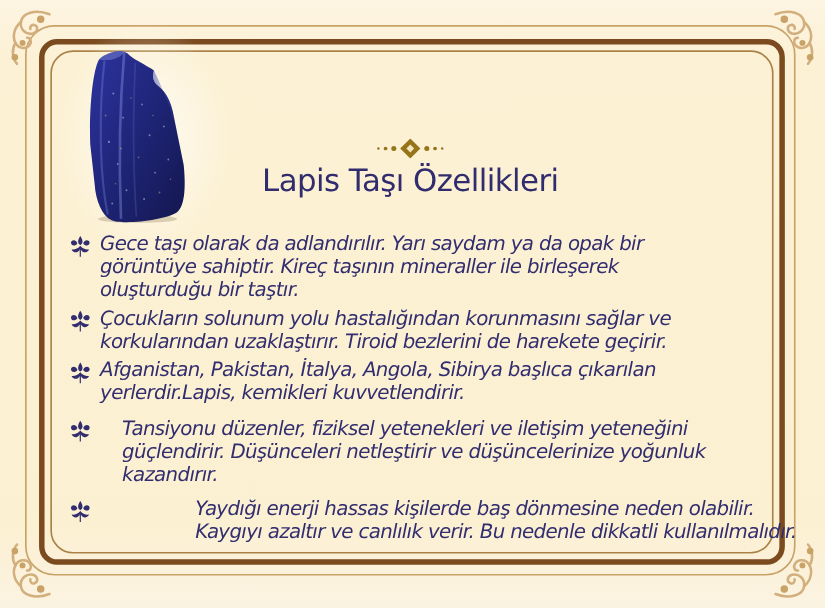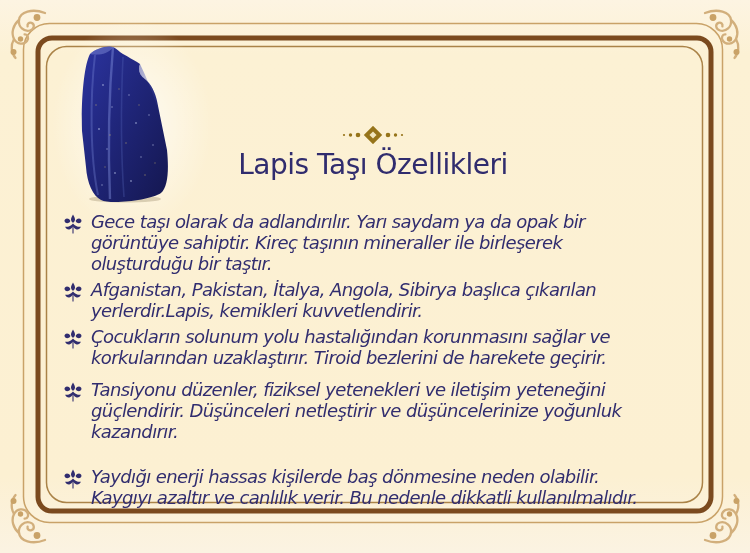--- a/index.html
+++ b/index.html
@@ -26,22 +26,22 @@
     margin:4px 0 0 0;
     font-size:28px;font-weight:normal;
     letter-spacing:-0.5px;color:#302c6e;
   }
   .facts{
     position:absolute;left:64px;top:211px;width:660px;
     list-style:none;margin:0;padding:0;
   }
   .fact{display:flex;align-items:flex-start;margin:0;}
   .fact + .fact{margin-top:5px;}
-  .fact.gap-lg{margin-top:11px;}
-  .fact.gap-sm{margin-top:24px;}
+  .fact.gap-lg{margin-top:11px;gap:20px;}
+  .fact.gap-sm{margin-top:10px;justify-content:space-between;}
   .fleur{flex:0 0 20px;margin-top:3px;}
   .fact-text{
     margin:0 0 0 7px;
     font-size:18px;font-style:italic;line-height:21px;letter-spacing:-0.6px;
     color:#312d6f;white-space:pre-line;
   }
 </style>
 </head>
 <body>
 
@@ -170,34 +170,34 @@
     </li>
     <li class="fact">
       <span class="fleur">
         <svg width="18" height="20" viewBox="0 0 20 22" fill="#312d6f" aria-hidden="true">
           <path d="M10,0.5 C8.6,2.8 7.8,4.6 7.8,6.1 C7.8,7.8 8.8,9 10,9.7 C11.2,9 12.2,7.8 12.2,6.1 C12.2,4.6 11.4,2.8 10,0.5 Z"></path>
           <path d="M6.8,7.2 C6.2,5.7 4.9,4.8 3.4,4.8 C1.7,4.8 0.6,5.9 0.6,7.4 C0.6,9 1.9,10.1 3.6,10.1 C4.9,10.1 6.1,9.4 6.9,8.3 Z"></path>
           <path d="M13.2,7.2 C13.8,5.7 15.1,4.8 16.6,4.8 C18.3,4.8 19.4,5.9 19.4,7.4 C19.4,9 18.1,10.1 16.4,10.1 C15.1,10.1 13.9,9.4 13.1,8.3 Z"></path>
           <path d="M10,10.4 C7.6,13.3 4.6,14.5 1.2,14.1 C2,16.3 4.4,17.5 6.6,16.8 C8,16.4 9.1,15.3 9.4,13.9 L9.4,21.5 L10.6,21.5 L10.6,13.9 C10.9,15.3 12,16.4 13.4,16.8 C15.6,17.5 18,16.3 18.8,14.1 C15.4,14.5 12.4,13.3 10,10.4 Z"></path>
         </svg>
       </span>
+      <p class="fact-text">Çocukların solunum yolu hastalığından korunmasını sağlar ve
+korkularından uzaklaştırır. Tiroid bezlerini de harekete geçirir.</p>
+    </li>
+    <li class="fact">
+      <span class="fleur">
+        <svg width="18" height="20" viewBox="0 0 20 22" fill="#312d6f" aria-hidden="true">
+          <path d="M10,0.5 C8.6,2.8 7.8,4.6 7.8,6.1 C7.8,7.8 8.8,9 10,9.7 C11.2,9 12.2,7.8 12.2,6.1 C12.2,4.6 11.4,2.8 10,0.5 Z"></path>
+          <path d="M6.8,7.2 C6.2,5.7 4.9,4.8 3.4,4.8 C1.7,4.8 0.6,5.9 0.6,7.4 C0.6,9 1.9,10.1 3.6,10.1 C4.9,10.1 6.1,9.4 6.9,8.3 Z"></path>
+          <path d="M13.2,7.2 C13.8,5.7 15.1,4.8 16.6,4.8 C18.3,4.8 19.4,5.9 19.4,7.4 C19.4,9 18.1,10.1 16.4,10.1 C15.1,10.1 13.9,9.4 13.1,8.3 Z"></path>
+          <path d="M10,10.4 C7.6,13.3 4.6,14.5 1.2,14.1 C2,16.3 4.4,17.5 6.6,16.8 C8,16.4 9.1,15.3 9.4,13.9 L9.4,21.5 L10.6,21.5 L10.6,13.9 C10.9,15.3 12,16.4 13.4,16.8 C15.6,17.5 18,16.3 18.8,14.1 C15.4,14.5 12.4,13.3 10,10.4 Z"></path>
+        </svg>
+      </span>
       <p class="fact-text">Afganistan, Pakistan, İtalya, Angola, Sibirya başlıca çıkarılan
 yerlerdir.Lapis, kemikleri kuvvetlendirir.</p>
-    </li>
-    <li class="fact">
-      <span class="fleur">
-        <svg width="18" height="20" viewBox="0 0 20 22" fill="#312d6f" aria-hidden="true">
-          <path d="M10,0.5 C8.6,2.8 7.8,4.6 7.8,6.1 C7.8,7.8 8.8,9 10,9.7 C11.2,9 12.2,7.8 12.2,6.1 C12.2,4.6 11.4,2.8 10,0.5 Z"></path>
-          <path d="M6.8,7.2 C6.2,5.7 4.9,4.8 3.4,4.8 C1.7,4.8 0.6,5.9 0.6,7.4 C0.6,9 1.9,10.1 3.6,10.1 C4.9,10.1 6.1,9.4 6.9,8.3 Z"></path>
-          <path d="M13.2,7.2 C13.8,5.7 15.1,4.8 16.6,4.8 C18.3,4.8 19.4,5.9 19.4,7.4 C19.4,9 18.1,10.1 16.4,10.1 C15.1,10.1 13.9,9.4 13.1,8.3 Z"></path>
-          <path d="M10,10.4 C7.6,13.3 4.6,14.5 1.2,14.1 C2,16.3 4.4,17.5 6.6,16.8 C8,16.4 9.1,15.3 9.4,13.9 L9.4,21.5 L10.6,21.5 L10.6,13.9 C10.9,15.3 12,16.4 13.4,16.8 C15.6,17.5 18,16.3 18.8,14.1 C15.4,14.5 12.4,13.3 10,10.4 Z"></path>
-        </svg>
-      </span>
-      <p class="fact-text">Çocukların solunum yolu hastalığından korunmasını sağlar ve
-korkularından uzaklaştırır. Tiroid bezlerini de harekete geçirir.</p>
     </li>
     <li class="fact gap-lg">
       <span class="fleur">
         <svg width="18" height="20" viewBox="0 0 20 22" fill="#312d6f" aria-hidden="true">
           <path d="M10,0.5 C8.6,2.8 7.8,4.6 7.8,6.1 C7.8,7.8 8.8,9 10,9.7 C11.2,9 12.2,7.8 12.2,6.1 C12.2,4.6 11.4,2.8 10,0.5 Z"></path>
           <path d="M6.8,7.2 C6.2,5.7 4.9,4.8 3.4,4.8 C1.7,4.8 0.6,5.9 0.6,7.4 C0.6,9 1.9,10.1 3.6,10.1 C4.9,10.1 6.1,9.4 6.9,8.3 Z"></path>
           <path d="M13.2,7.2 C13.8,5.7 15.1,4.8 16.6,4.8 C18.3,4.8 19.4,5.9 19.4,7.4 C19.4,9 18.1,10.1 16.4,10.1 C15.1,10.1 13.9,9.4 13.1,8.3 Z"></path>
           <path d="M10,10.4 C7.6,13.3 4.6,14.5 1.2,14.1 C2,16.3 4.4,17.5 6.6,16.8 C8,16.4 9.1,15.3 9.4,13.9 L9.4,21.5 L10.6,21.5 L10.6,13.9 C10.9,15.3 12,16.4 13.4,16.8 C15.6,17.5 18,16.3 18.8,14.1 C15.4,14.5 12.4,13.3 10,10.4 Z"></path>
         </svg>
       </span>

